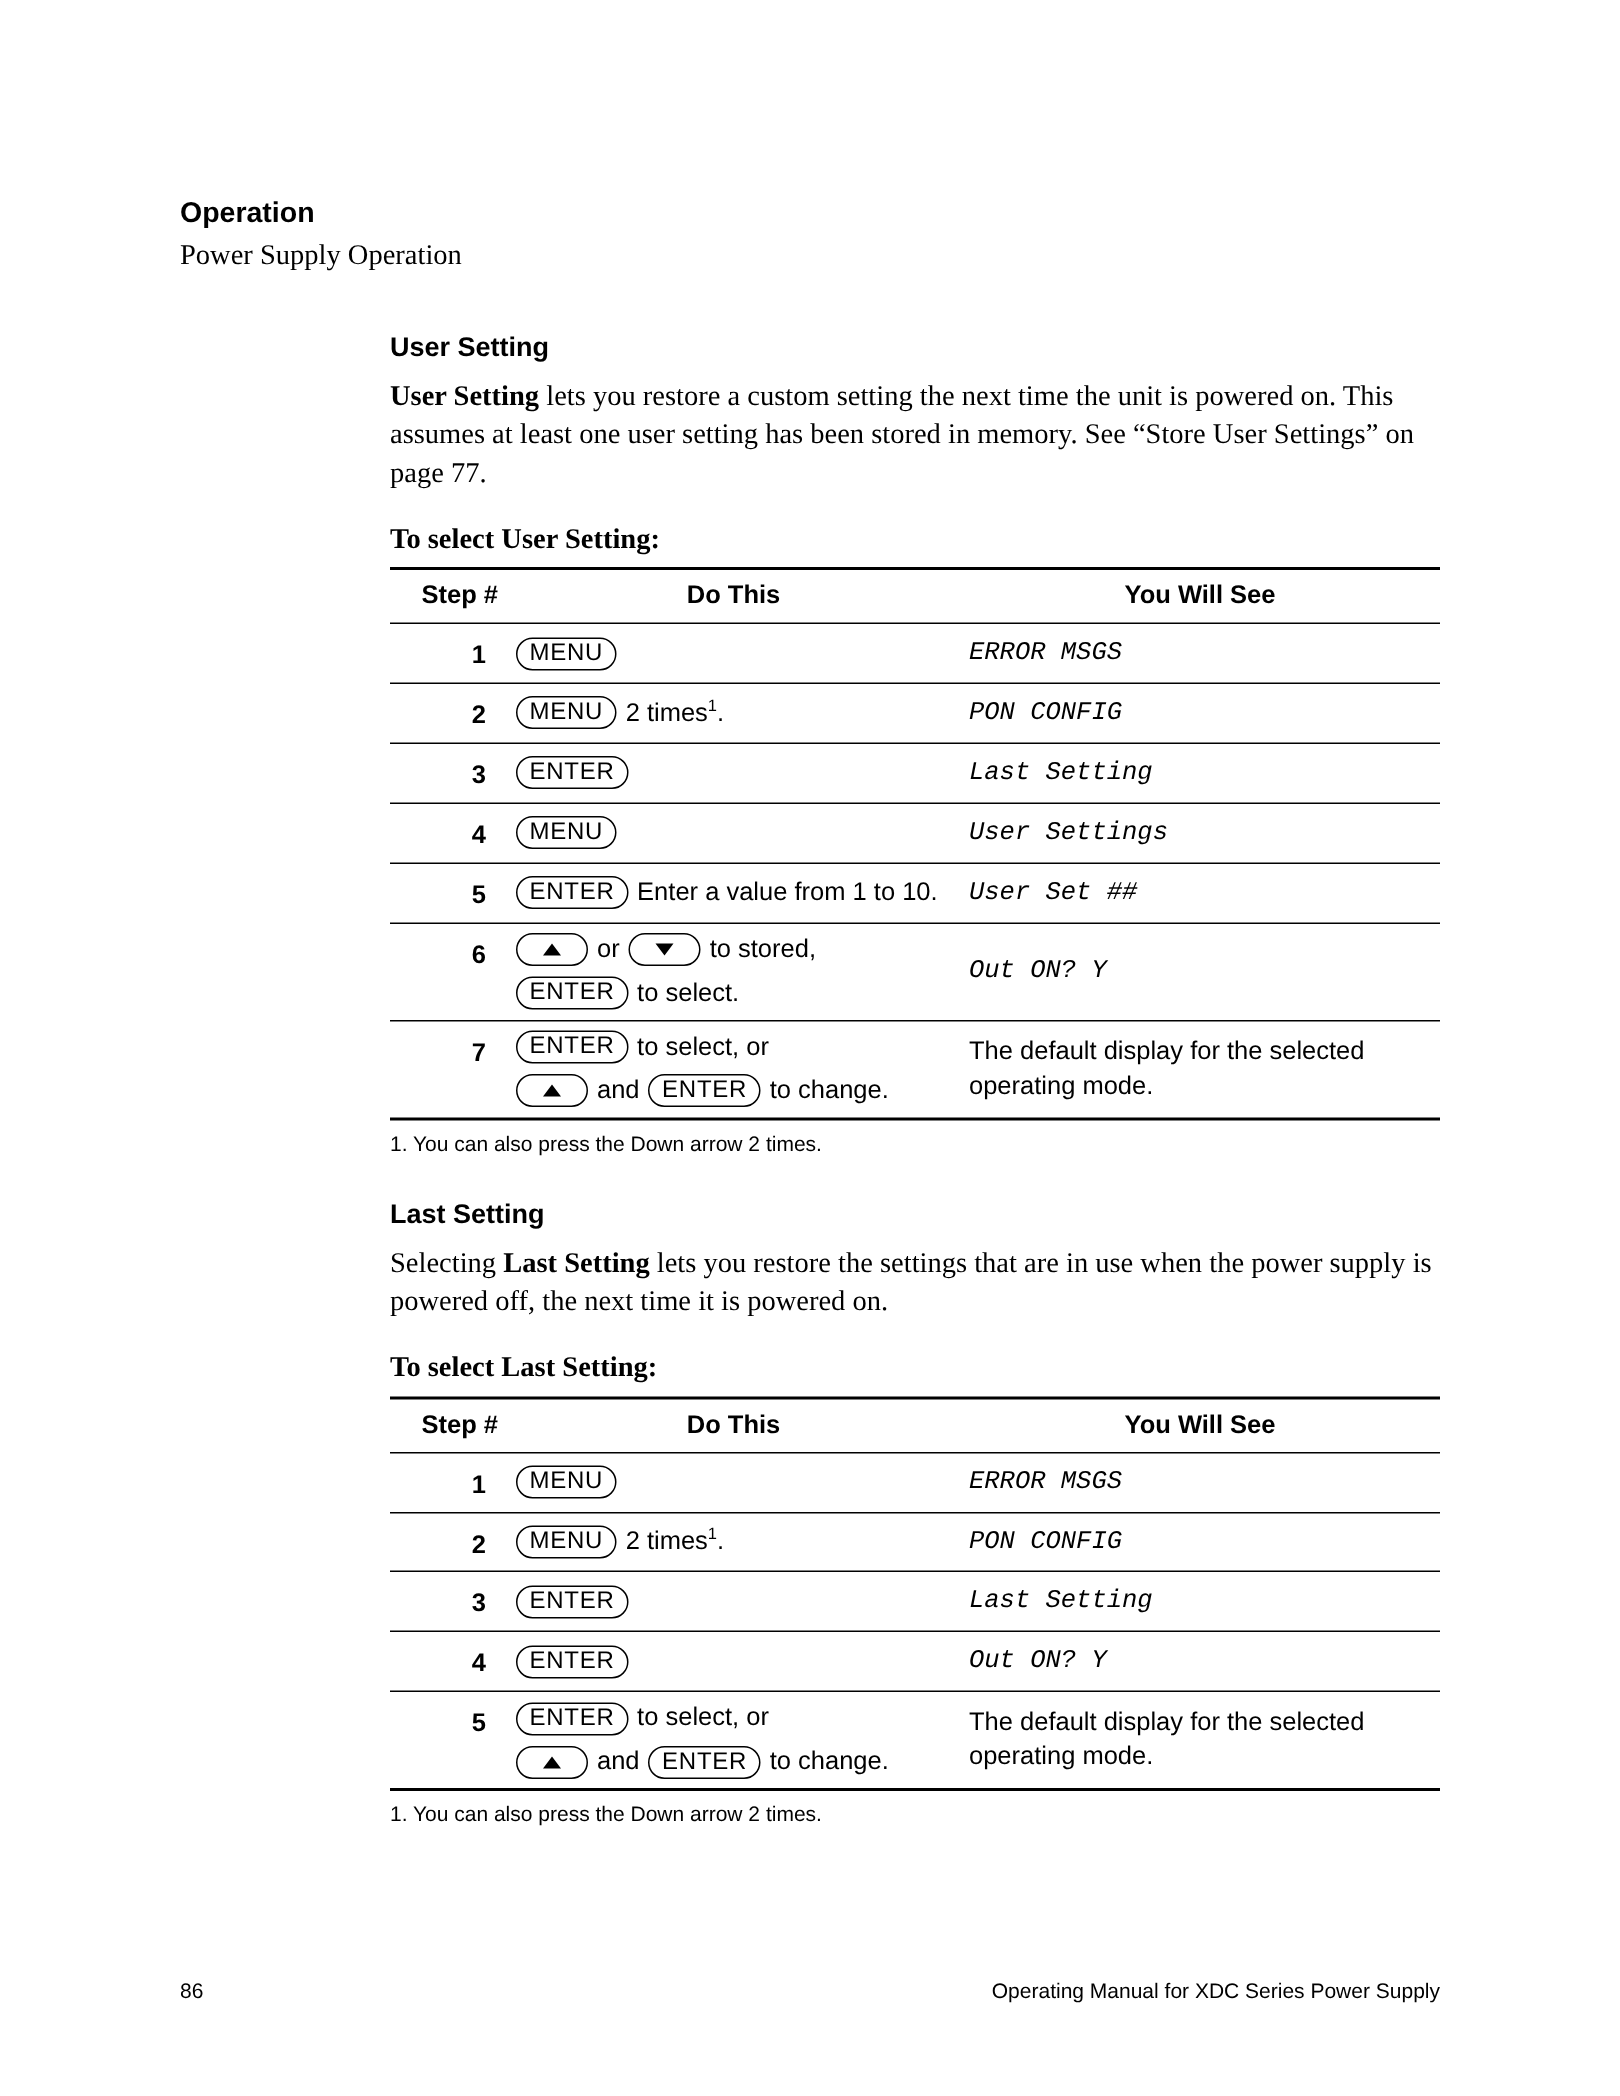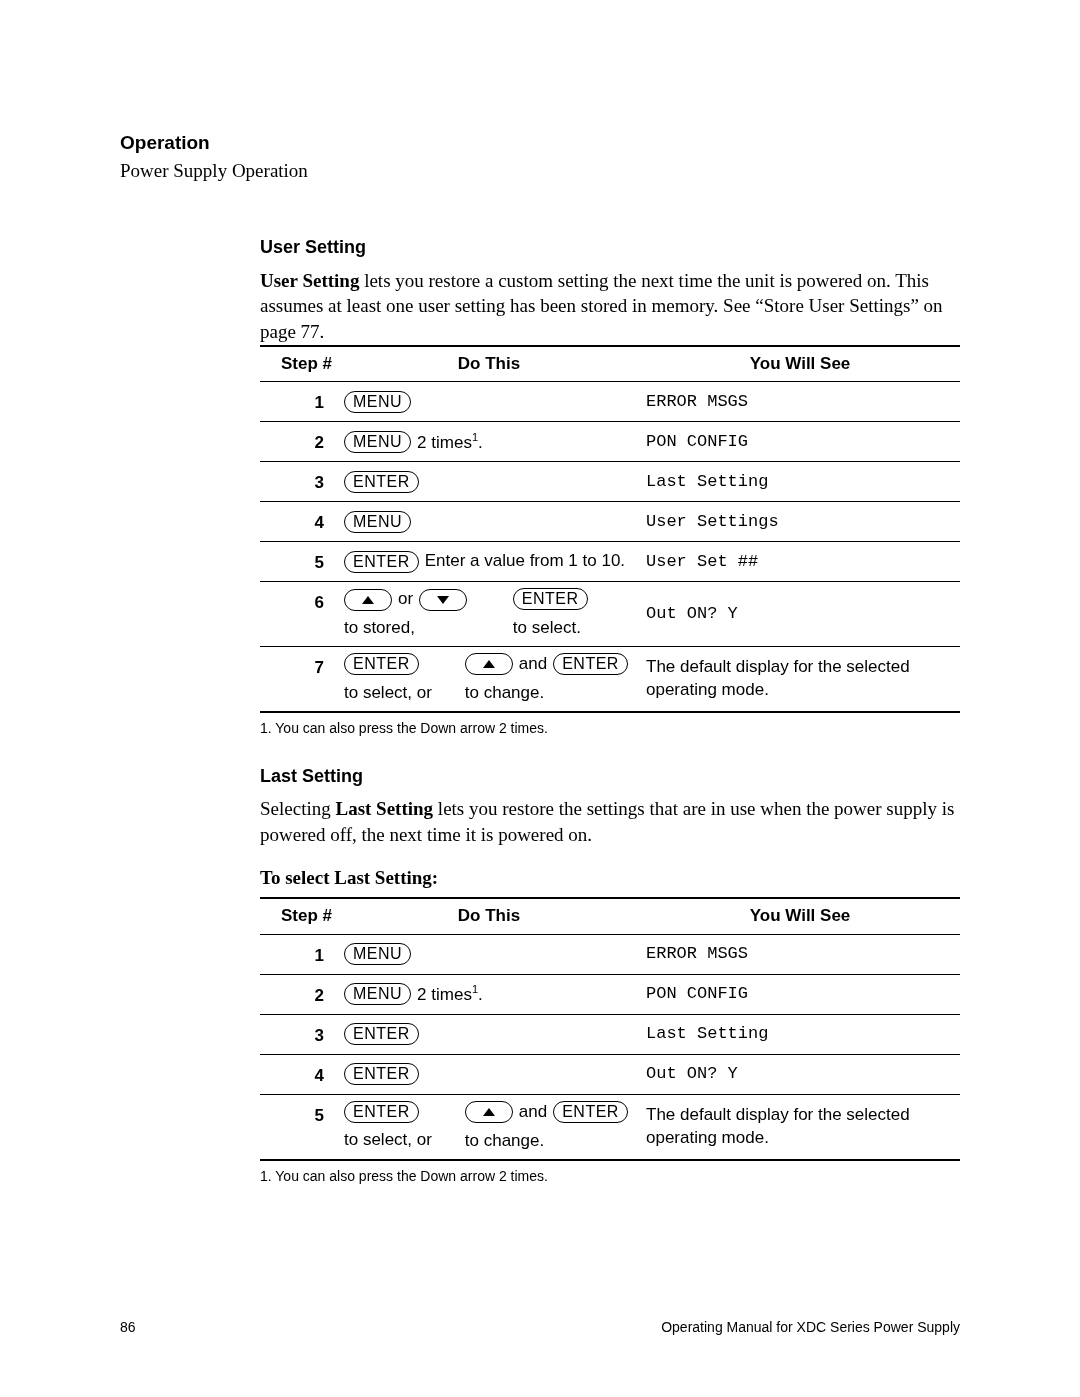--- a/index.html
+++ b/index.html
@@ -72,53 +72,54 @@
     font-family: Helvetica, Arial, sans-serif;
     font-size: 16px;
     letter-spacing: 0.5px;
     min-width: 30px;
     height: 18px;
     line-height: 1;
     vertical-align: middle;
     box-sizing: content-box;
   }
   .keybtn svg { display:block; }
-  .row-inner { display:flex; gap:6px; }
+  .row-inner { display:flex; flex-direction:column; gap:6px; }
   .inline-row { display:flex; align-items:center; gap:6px; flex-wrap:wrap; }
   .sup { font-size: 11px; vertical-align: super; }
   .footnote {
     font-family: Helvetica, Arial, sans-serif;
     font-size: 14px;
     margin-top: 6px;
   }
   .footer {
     position: absolute;
     bottom: 60px;
     left: 120px;
     right: 120px;
     display: flex;
     justify-content: space-between;
     font-family: Helvetica, Arial, sans-serif;
     font-size: 14px;
   }
-  .col-see .mono { font-size: 17px; }
+  .col-see .mono { font-size: 17px; font-style: italic; }
 </style>
 </head>
 <body>
 
 <div class="page">
 
   <div class="section-header sans bold">Operation</div>
   <div class="section-header">Power Supply Operation</div>
 
-  <div class="subsection" style="margin-top:52px;">
+  <div class="subsection" style="margin-top:36px;">
     <div class="subhead">User Setting</div>
     <div>
       <span class="bold">User Setting</span><span> lets you restore a custom setting the next time the unit is powered on. This assumes at least one user setting has been stored in memory. See “Store User Settings” on page&nbsp;77.</span>
     </div>
+    <div class="bold instr-line">To select User Setting:</div>
 
     <table class="steps">
       <tbody>
           <tr>
         <th>Step #</th>
         <th>Do This</th>
         <th>You Will See</th>
       </tr>
 
       <tr>

